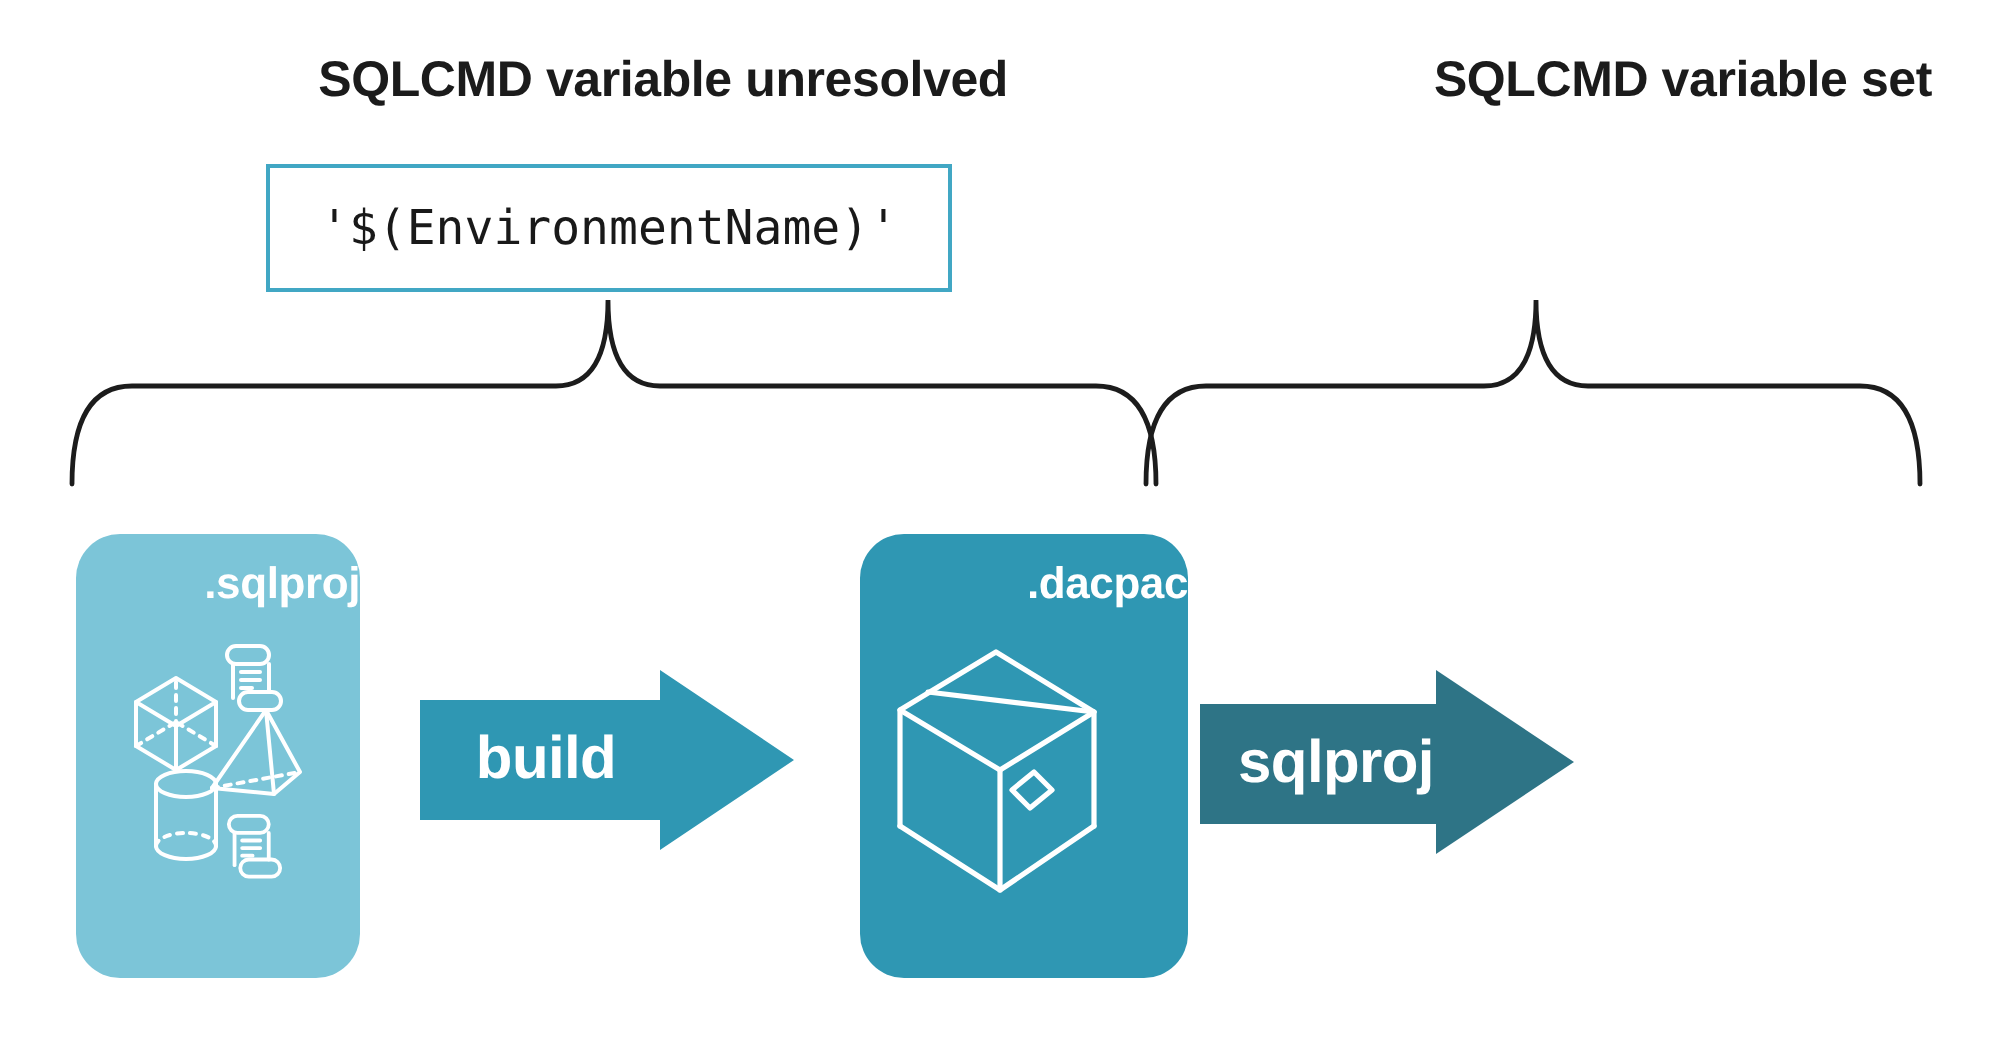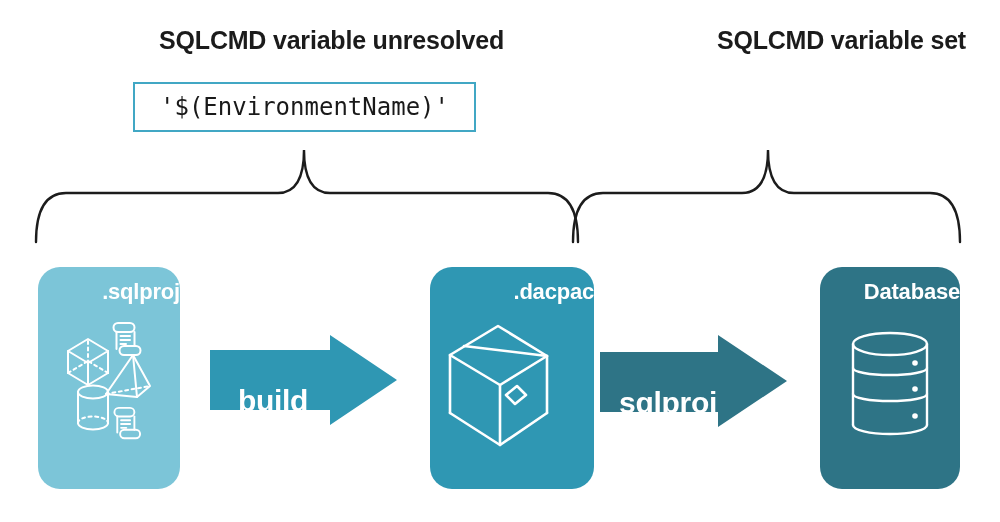--- a/index.html
+++ b/index.html
@@ -7,21 +7,21 @@
     position:relative;width:1000px;height:522px;background:#ffffff;overflow:hidden;
     font-family:"Liberation Sans",sans-serif;
   }
   .heading{
     position:absolute;top:26px;width:400px;text-align:right;
     font-size:25px;font-weight:bold;color:#1b1b1b;letter-spacing:-0.2px;
   }
   .h1{left:104px;}
   .h2{left:566px;}
   .codebox{
-    position:absolute;top:82px;height:50px;border:2.5px solid #41a7c4;background:#ffffff;
+    position:absolute;top:82px;height:64px;border:2.5px solid #41a7c4;background:#ffffff;
     box-sizing:border-box;display:flex;align-items:center;justify-content:center;
   }
   .cb1{left:133px;width:343px;}
   .cb2{left:668px;width:199px;}
   .code{
     font-family:"DejaVu Sans Mono",monospace;font-size:24px;color:#191919;white-space:pre;
   }
   .braces{position:absolute;left:0;top:0;pointer-events:none;}
   .braces path{fill:none;stroke:#1c1c1c;stroke-width:2.4;stroke-linecap:round;}
   .card{
@@ -37,21 +37,21 @@
   .icon-svg{position:absolute;}
   .icon-svg path,.icon-svg rect,.icon-svg ellipse,.icon-svg polygon{
     fill:none;stroke:#ffffff;stroke-linecap:round;stroke-linejoin:round;
   }
   .dash{stroke-dasharray:3 3.5;}
   .arrow{position:absolute;top:330px;width:200px;height:100px;}
   .arrow-build polygon{fill:#2f97b3;}
   .arrow-deploy polygon{fill:#2e7486;}
   .arrow-label{
     position:absolute;color:#ffffff;font-weight:bold;font-size:30px;
-    height:60px;line-height:60px;text-align:center;letter-spacing:-0.3px;margin-top:21px;
+    height:60px;line-height:60px;text-align:center;letter-spacing:-0.3px;
   }
   .al1{left:207px;top:350px;width:132px;}
   .al2{left:598px;top:352px;width:140px;}
 </style>
 </head>
 <body>
 
 <div class="stage">
 
   <div class="heading h1">SQLCMD variable unresolved</div>
@@ -124,29 +124,14 @@
         <path d="M69,66 L78,75 L67,84 L58,75 Z"></path>
       </g>
     </svg>
   </div>
 
   <svg class="arrow arrow-deploy" style="left:595px;" viewBox="0 0 200 100">
     <polygon points="5,22 123,22 123,5 192,51 123,97 123,82 5,82" stroke="none"></polygon>
   </svg>
   <div class="arrow-label al2">sqlproj</div>
 
-  <div class="card card-database">
-    <div class="card-label">Database</div>
-    <svg class="icon-svg" style="left:30px;top:63px;" width="80" height="106" viewBox="0 0 80 106">
-      <g stroke-width="2.4">
-        <ellipse cx="40" cy="14" rx="37" ry="11"></ellipse>
-        <path d="M3,14 V95 M77,14 V95"></path>
-        <path d="M3,38 A37,7 0 0 0 77,38"></path>
-        <path d="M3,64 A37,7 0 0 0 77,64"></path>
-        <path d="M3,95 A37,9 0 0 0 77,95"></path>
-        <circle cx="65" cy="33" r="2.8" fill="#ffffff" stroke="none"></circle>
-        <circle cx="65" cy="59" r="2.8" fill="#ffffff" stroke="none"></circle>
-        <circle cx="65" cy="86" r="2.8" fill="#ffffff" stroke="none"></circle>
-      </g>
-    </svg>
-  </div>
 
 </div>
 
 </body></html>

